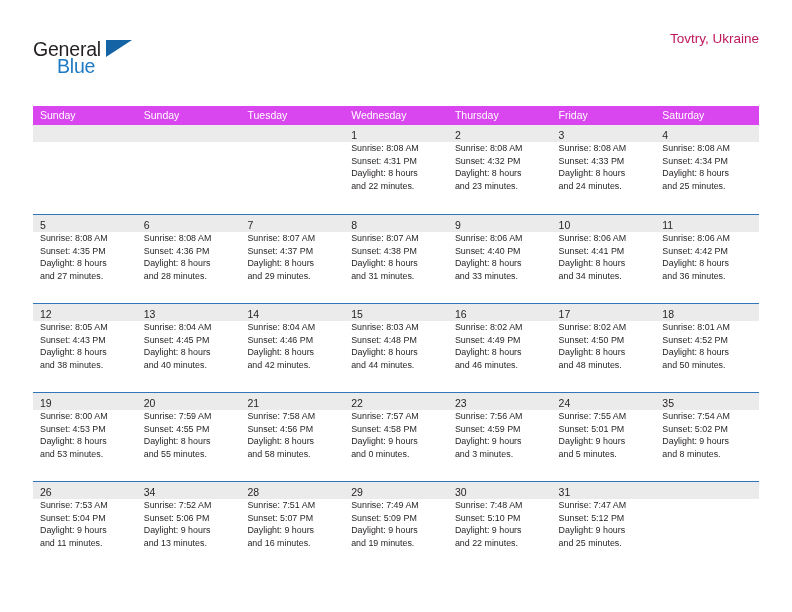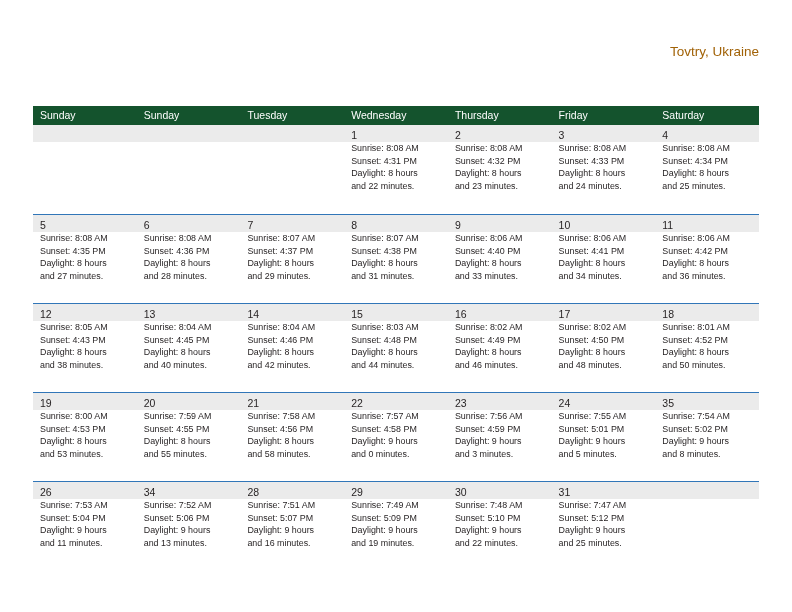--- a/index.html
+++ b/index.html
@@ -71,36 +71,36 @@
     text-align: right;
   }
   .cal-title {
     font-size: 27px;
     color: #231f20;
     line-height: 34px;
     white-space: nowrap;
   }
   .cal-subtitle {
     font-size: 13.5px;
-    color: #a16207;
+    color: #be185d;
     line-height: 20px;
-    margin-top: 14px;
+    margin-top: 1px;
     white-space: nowrap;
   }
 
   
   .calendar {
     position: absolute;
     left: 33px;
     top: 106px;
     width: 726px;
   }
   .dow-row {
     display: flex;
-    background: #14532d;
+    background: #d946ef;
     height: 19px;
   }
   .dow {
     flex: 1 1 0;
     color: #ffffff;
     font-size: 10.5px;
     line-height: 19px;
     padding-left: 7px;
     box-sizing: border-box;
     white-space: nowrap;
@@ -146,20 +146,25 @@
     white-space: nowrap;
   }
 </style>
 </head>
 <body>
 
 <div class="page">
 
   <div class="header">
 
+    <div class="logo">
+      <span class="logo-general">General</span>
+      <span class="logo-triangle"></span>
+      <span class="logo-blue">Blue</span>
+    </div>
 
     <div class="title-block">
       <div class="cal-subtitle">Tovtry, Ukraine</div>
     </div>
 
   </div>
 
   <div class="calendar">
     <div class="dow-row">
         <div class="dow">Sunday</div>

